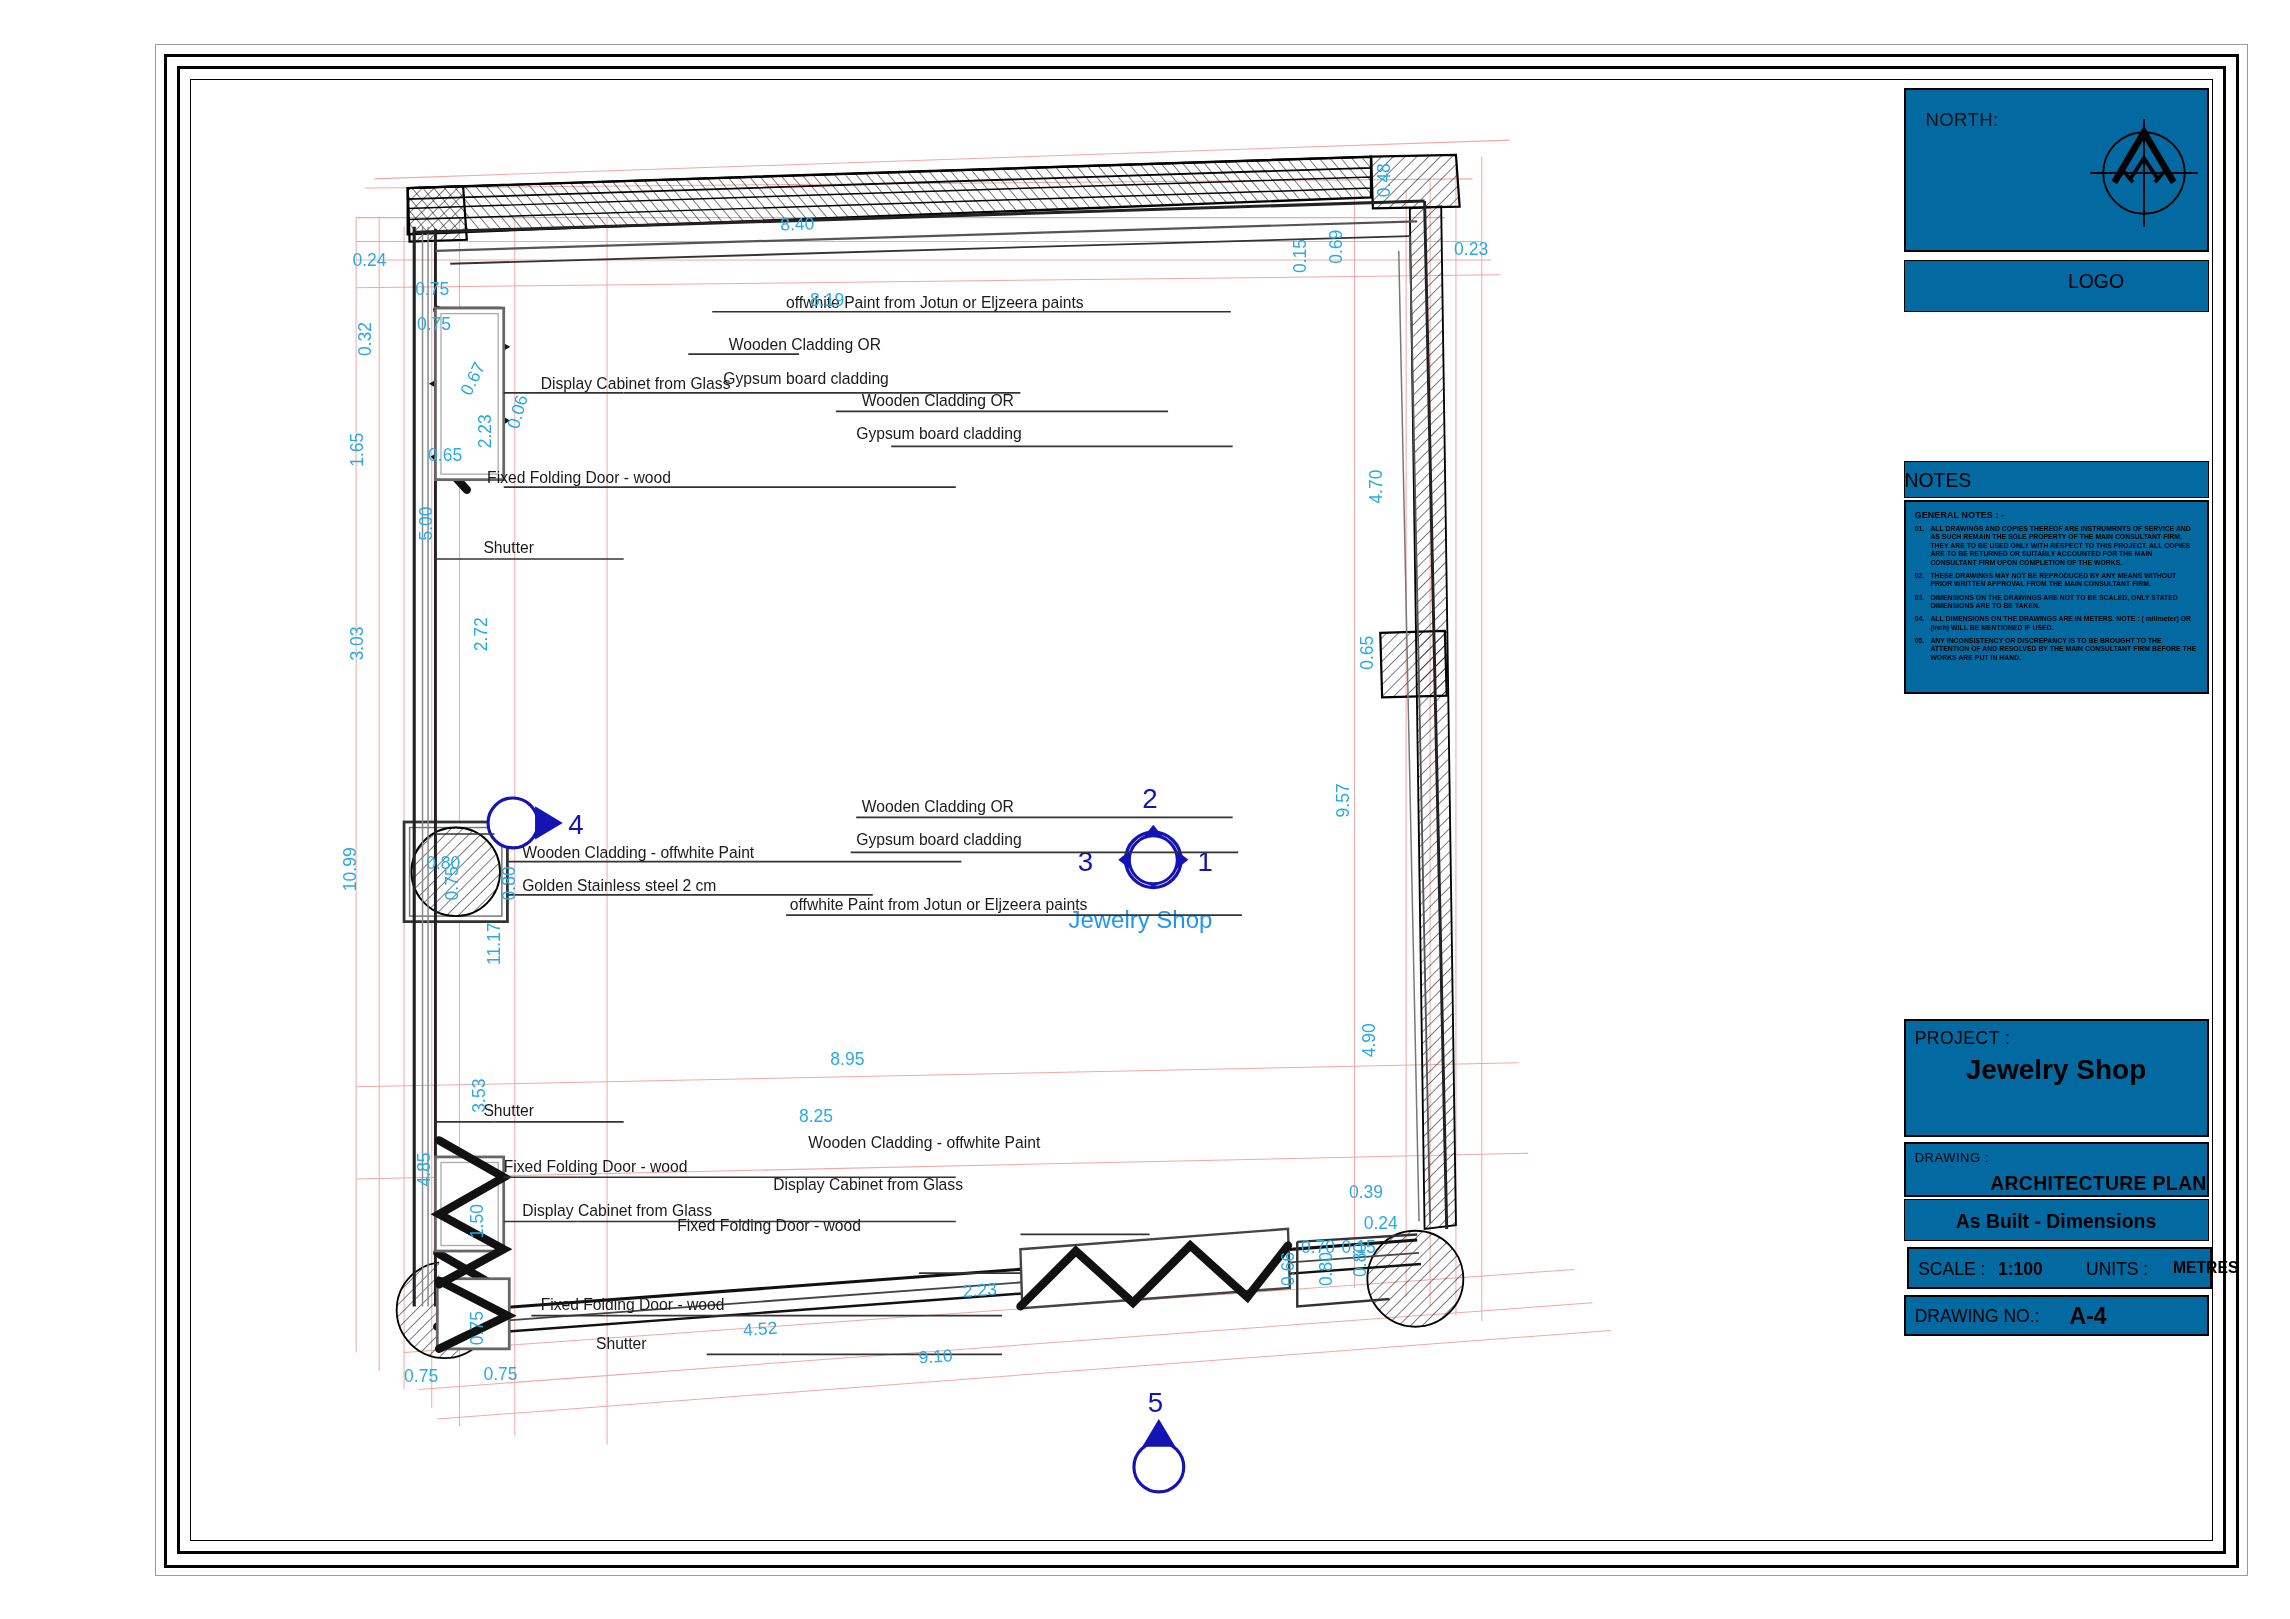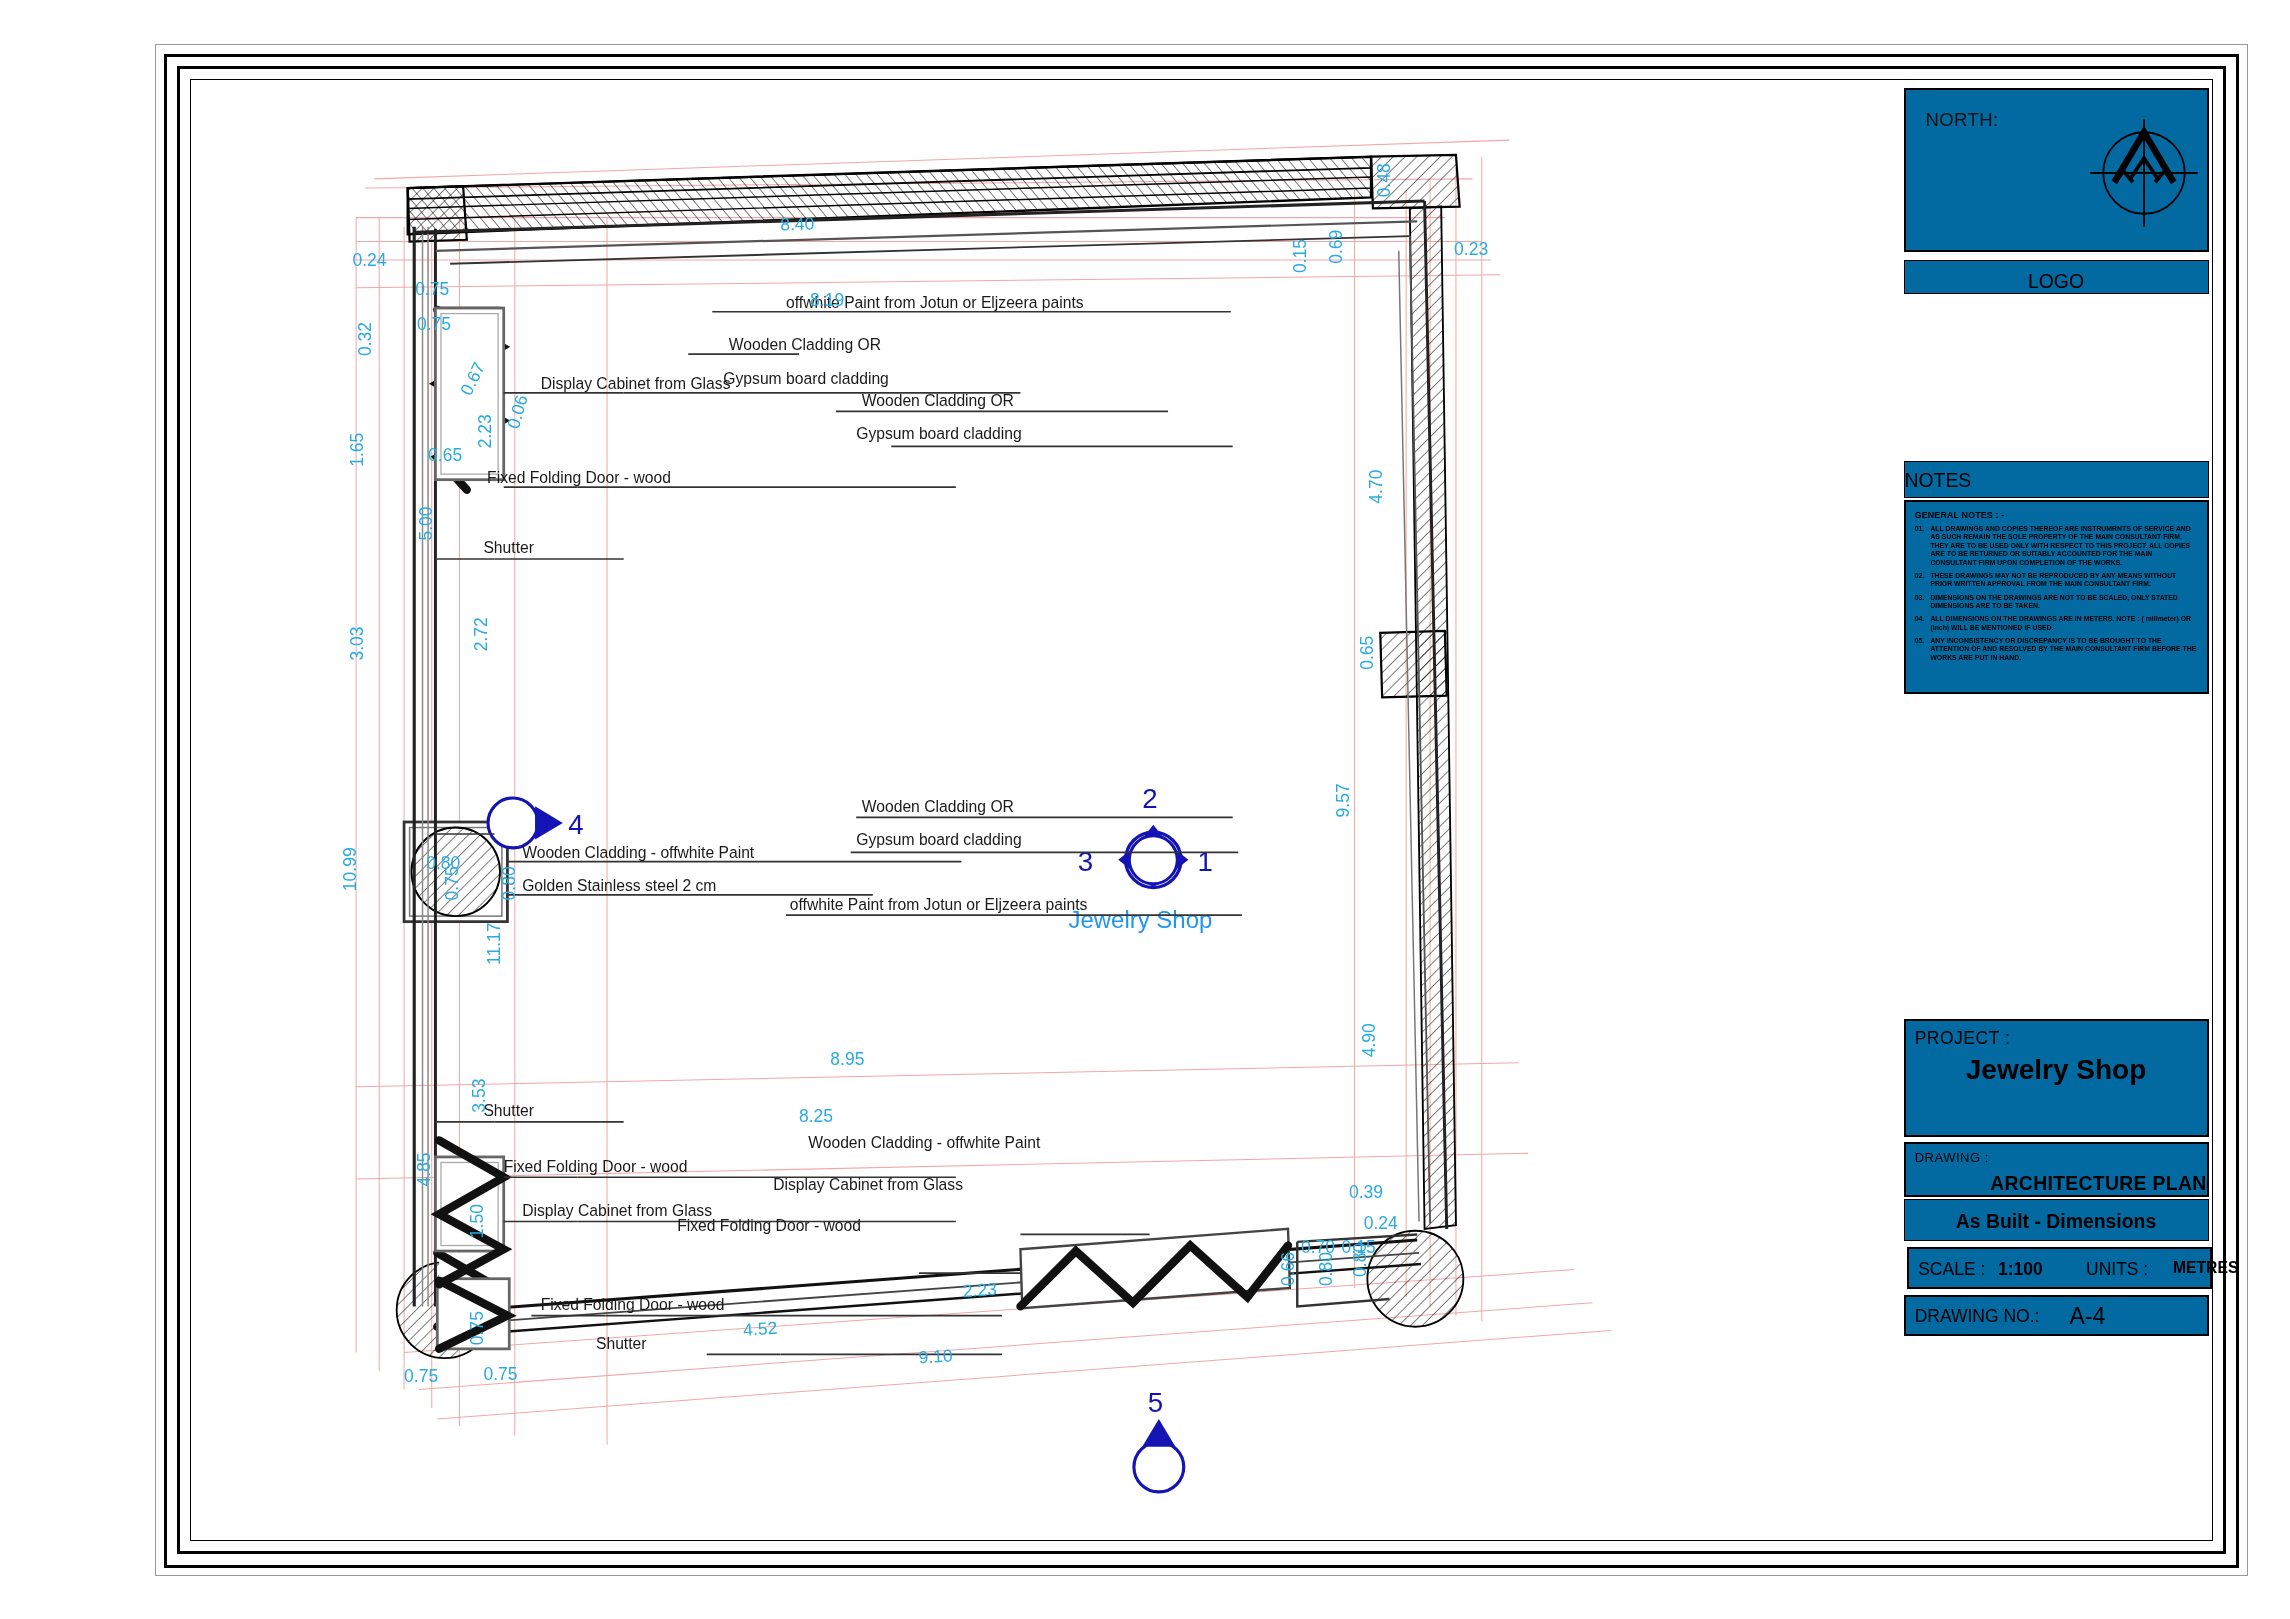--- a/index.html
+++ b/index.html
@@ -17,21 +17,21 @@
   
   .tb{position:absolute;left:1898px;top:79px;width:316px;height:1462px;}
   .tbox{position:absolute;box-sizing:border-box;border:2.8px solid #000;background:#0369a1;}
   .tbox.thin{border-width:1.8px;}
   .tlabel{position:absolute;font-size:15.7px;color:#111;letter-spacing:0.4px;}
 
   #north-box{left:5.5px;top:9.2px;width:305px;height:164px;}
   #north-label{left:20px;top:18.5px;font-size:18.5px;}
   #north-sym{position:absolute;left:175px;top:20px;width:126px;height:126px;}
 
-  #logo-cap{left:5.5px;top:181px;width:305px;height:34px;border-width:1.8px;}
+  #logo-cap{left:5.5px;top:181px;width:305px;height:52px;border-width:1.8px;padding-left:40px;}
   #logo-cap span{position:absolute;width:100%;text-align:center;top:9.2px;font-size:19.4px;}
 
   #logo-box{left:5.5px;top:222px;width:305px;height:155px;}
   #studio-name{position:absolute;width:100%;text-align:center;top:5.5px;font-size:20px;letter-spacing:0.5px;}
   #logo-art{position:absolute;left:70px;top:33px;width:164px;height:118px;background:#232323;}
 
   #notes-cap{left:5.5px;top:382px;width:305px;height:37px;border-width:1.8px;}
   #notes-cap span{position:absolute;width:100%;text-align:left;top:7.4px;font-size:19.4px;}
 
   #notes-box{left:5.5px;top:421px;width:305px;height:194px;padding:8.3px 9.2px;overflow:hidden;}
@@ -55,21 +55,21 @@
   #asbuilt-val{position:absolute;width:100%;text-align:center;top:10px;font-size:19.4px;font-weight:bold;}
 
   #scale-box{left:9px;top:1168px;width:305px;height:42px;}
   #scale-cap{position:absolute;left:9.2px;top:10px;font-size:17.5px;}
   #scale-val{position:absolute;left:89px;top:10px;font-size:17.5px;font-weight:bold;}
   #units-cap{position:absolute;left:177px;top:10px;font-size:17.5px;}
   #units-val{position:absolute;left:264px;top:10px;font-size:15.7px;font-weight:bold;}
 
   #no-box{left:5.5px;top:1216px;width:305px;height:41px;}
   #no-cap{position:absolute;left:9.2px;top:9.2px;font-size:17.5px;}
-  #no-val{position:absolute;left:164px;top:5.5px;font-size:23px;font-weight:normal;}
+  #no-val{position:absolute;left:164px;top:5.5px;font-size:23px;font-weight:bold;}
 
   
   #plan{position:absolute;left:190px;top:79px;width:1707px;height:1462px;}
   #plan svg{position:absolute;left:0;top:0;}
 
   .dimtxt{fill:#29ABE2;font-family:"Liberation Sans",sans-serif;font-size:19px;}
   .anntxt{fill:#1a1a1a;font-family:"Liberation Sans",sans-serif;font-size:17px;}
   .roomtxt{fill:#2196F3;font-family:"Liberation Sans",sans-serif;font-size:26px;}
   .secnum{fill:#1414b4;font-family:"Liberation Sans",sans-serif;font-size:30px;}
 </style>

